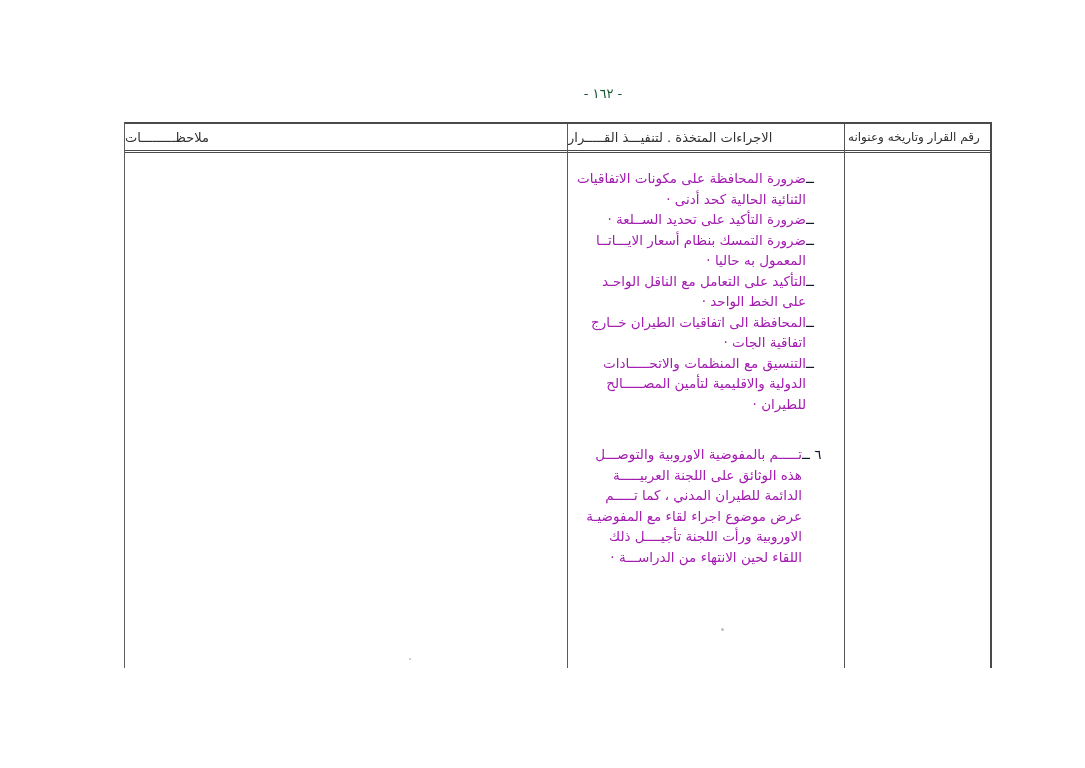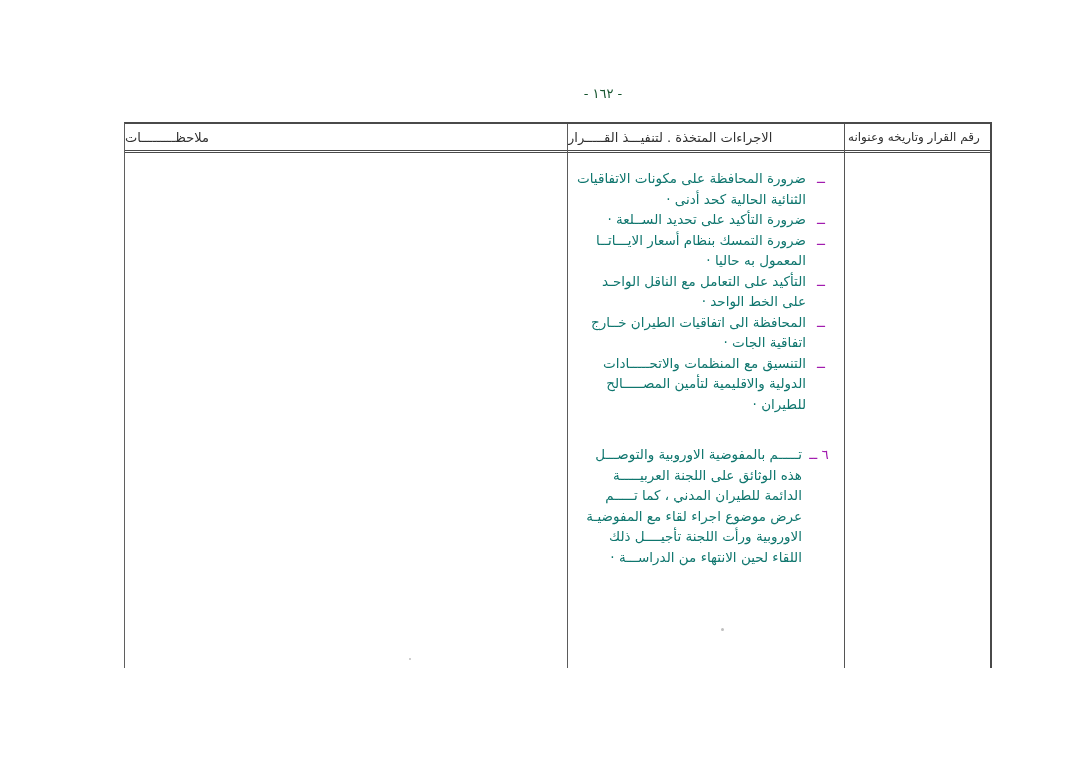--- a/index.html
+++ b/index.html
@@ -57,32 +57,32 @@
     height:514px;
   }
   .col-actions {
     padding:15px 9px 0 8px;
     font-size:13.5px;
   }
   .item { display:flex; }
   .marker {
     flex:none;
     width:30px;
-    text-align:center;
+    text-align:left;
     line-height:20.5px;
     white-space:nowrap;
-    color:#a21caf;
+    color:#0f172a;
   }
   .lines { flex:1 1 auto; min-width:0; }
   .line  {
     line-height:20.5px;
     height:20.5px;
     text-align:right;
     white-space:nowrap;
-    color:#0f766e;
+    color:#a21caf;
   }
   .numbered { margin-top:30px; }
   .numbered .marker { width:34px; }
   .speck {
     position:absolute;
     width:3px; height:3px;
     border-radius:50%;
     background:#8a8a8a;
     opacity:.55;
   }

